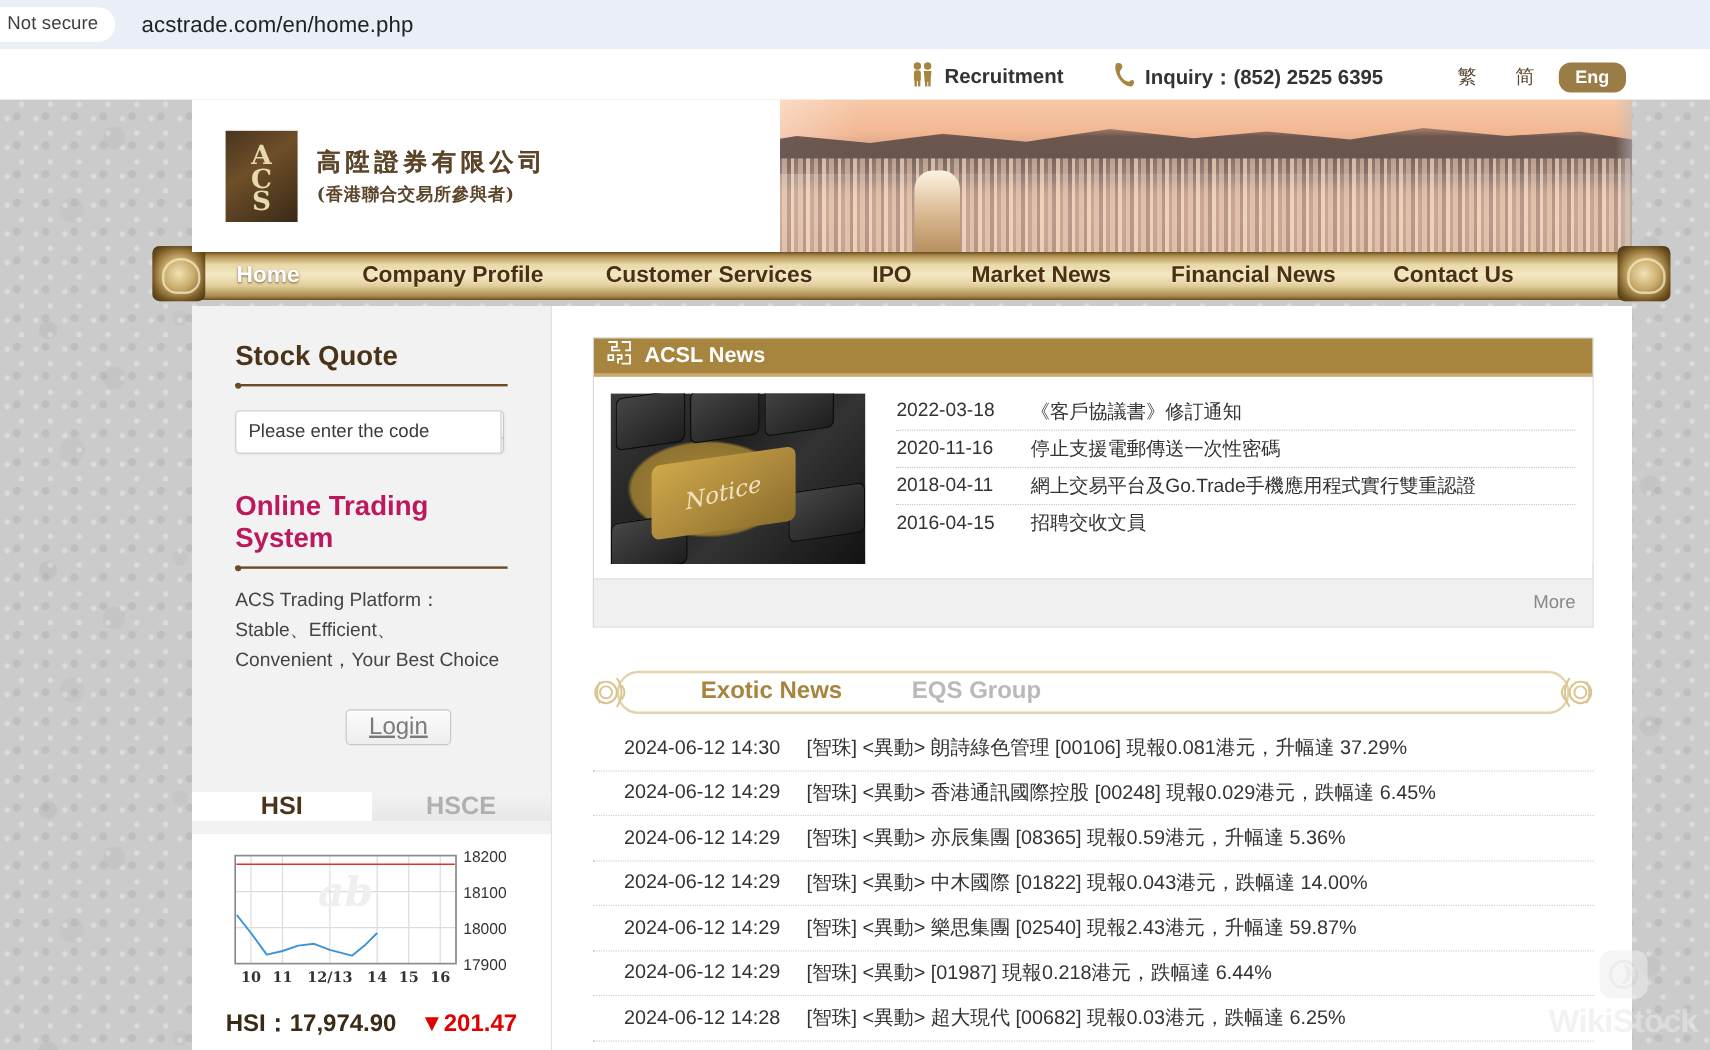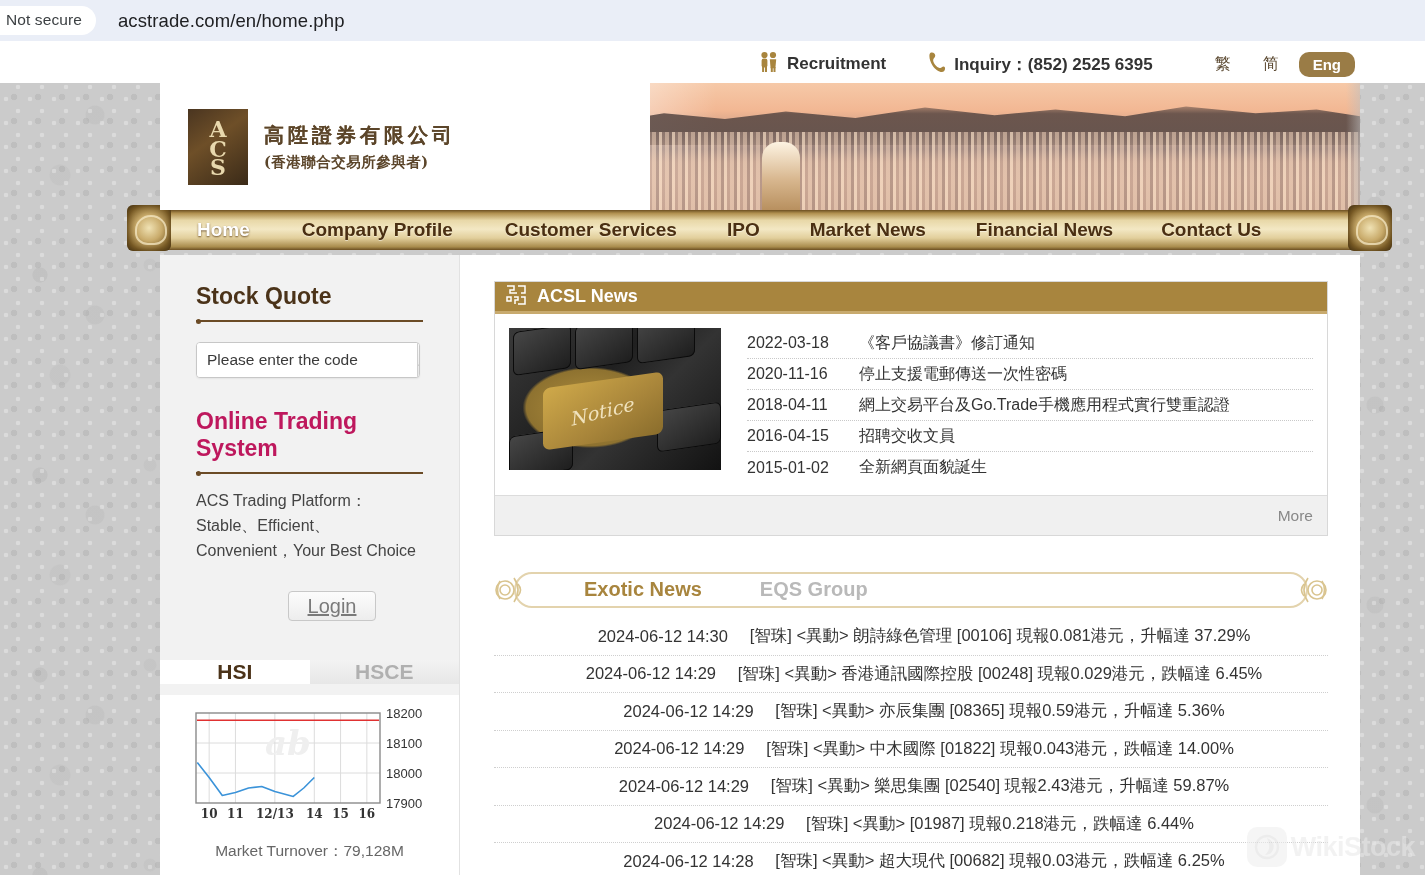--- a/index.html
+++ b/index.html
@@ -328,30 +328,30 @@
     position: absolute; left: 90px; top: 10px; display: flex; gap: 58px;
     z-index: 2;
   }
   .ex-tab { font-size: 20px; font-weight: bold; cursor: pointer; }
   .ex-tab.active { color: #a8853e; }
   .ex-tab.inactive { color: #b9b9b9; }
 
   #exotic-list { margin-top: 6px; }
   .ex-row {
     display: flex; align-items: center; height: 37.5px;
-    border-bottom: 1px dotted #cfcfcf; font-size: 16.5px; color: #333; justify-content: center;
+    border-bottom: 1px dotted #cfcfcf; font-size: 16.5px; color: #333;
   }
   .ex-time { width: 166px; flex: none; padding-left: 26px; }
   .ex-text { padding-left: 12px; }
 
   
   #watermark {
     position: absolute; right: 10px; bottom: 8px;
     display: flex; align-items: center; gap: 4px;
-    opacity: .55; pointer-events: none;
+    opacity: .55; pointer-events: none; flex-direction: column;
   }
   #wm-mark {
     width: 40px; height: 40px; border-radius: 10px;
     background: #eeeeee;
     display: flex; align-items: center; justify-content: center;
   }
   #wm-text {
     font-size: 27px; font-weight: bold; color: #e9e9e9;
     letter-spacing: -.5px;
   }
@@ -489,20 +489,24 @@
               <text x="202" y="71" fill="#333" font-family="Liberation Sans, sans-serif" font-size="13">18000</text>
               <text x="202" y="101" fill="#333" font-family="Liberation Sans, sans-serif" font-size="13">17900</text>
               <text x="25.142857142857142" y="111" text-anchor="middle" fill="#333" font-family="DejaVu Serif, serif" font-size="12" font-weight="bold">10</text>
               <text x="51.42857142857142" y="111" text-anchor="middle" fill="#333" font-family="DejaVu Serif, serif" font-size="12" font-weight="bold">11</text>
               <text x="90.85714285714285" y="111" text-anchor="middle" fill="#333" font-family="DejaVu Serif, serif" font-size="12" font-weight="bold">12/13</text>
               <text x="130.28571428571428" y="111" text-anchor="middle" fill="#333" font-family="DejaVu Serif, serif" font-size="12" font-weight="bold">14</text>
               <text x="156.57142857142856" y="111" text-anchor="middle" fill="#333" font-family="DejaVu Serif, serif" font-size="12" font-weight="bold">15</text>
               <text x="182.85714285714286" y="111" text-anchor="middle" fill="#333" font-family="DejaVu Serif, serif" font-size="12" font-weight="bold">16</text>
             </svg>
         </div>
+        <div id="hsi-line">
+          <span>HSI：17,974.90</span>
+          <span class="hsi-delta">▼201.47</span>
+        </div>
         <div id="turnover">Market Turnover：79,128M</div>
       </div>
     </div>
 
     <div id="main">
 
       <div id="acsl-panel">
         <div id="acsl-head">
           <span>
             <svg width="22" height="22" viewBox="0 0 22 22">
@@ -538,24 +542,20 @@
                 <span class="acsl-date">2020-11-16</span>
                 <span class="acsl-title">停止支援電郵傳送一次性密碼</span>
               </div>
               <div class="acsl-row">
                 <span class="acsl-date">2018-04-11</span>
                 <span class="acsl-title">網上交易平台及Go.Trade手機應用程式實行雙重認證</span>
               </div>
               <div class="acsl-row">
                 <span class="acsl-date">2016-04-15</span>
                 <span class="acsl-title">招聘交收文員</span>
-              </div>
-              <div class="acsl-row">
-                <span class="acsl-date">2015-01-02</span>
-                <span class="acsl-title">全新網頁面貌誕生</span>
               </div>
             </div>
         </div>
         <div id="acsl-footer">
           <span id="acsl-more">More</span>
         </div>
       </div>
 
       <div id="exotic">
         <div id="exotic-frame">

